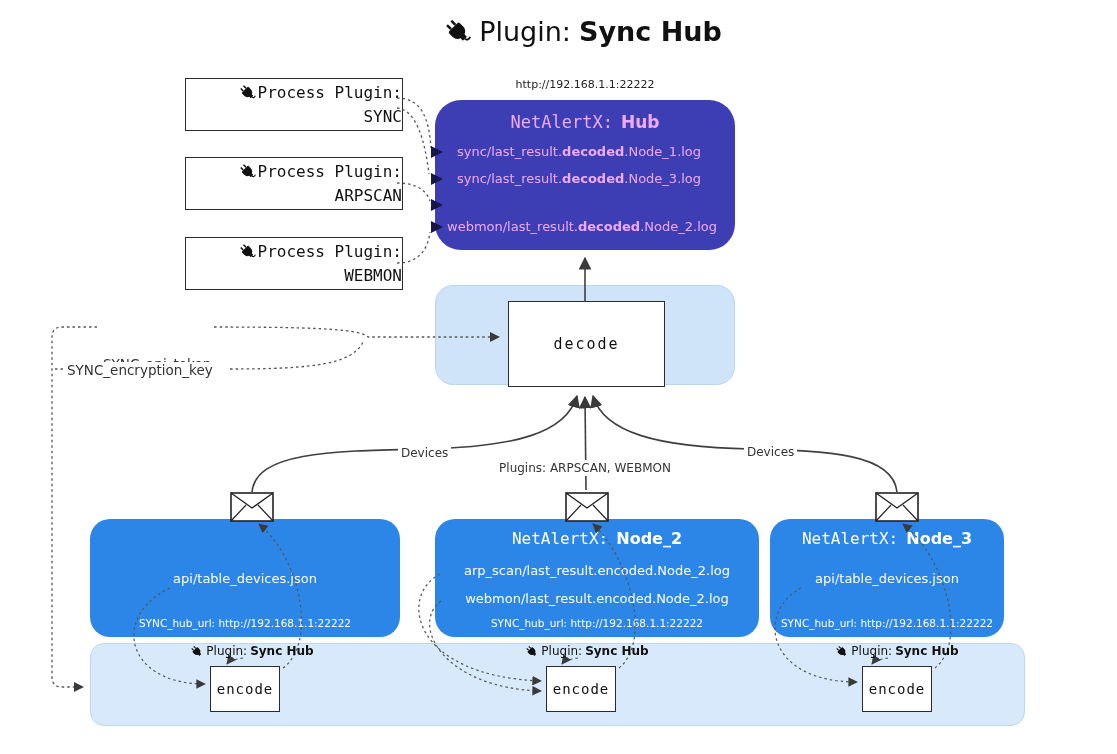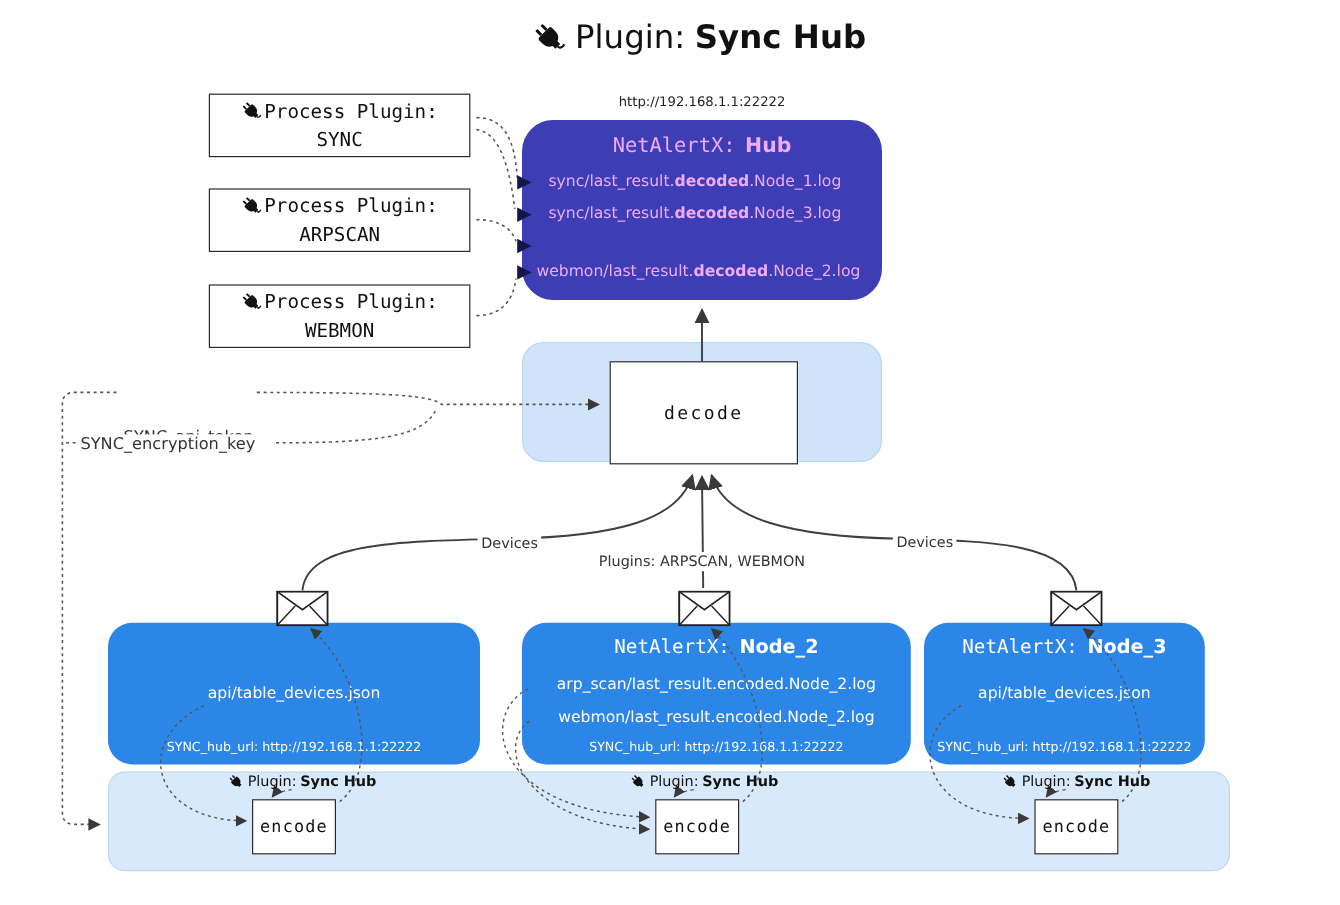--- a/index.html
+++ b/index.html
@@ -10,23 +10,23 @@
 
   .wires { position:absolute; left:0; top:0; z-index:20; pointer-events:none; }
 
   
   .title-row { position:absolute; left:583px; top:16px; transform:translateX(-50%);
                display:flex; align-items:center; gap:8px; z-index:5; font-size:27px; }
   .title-row b { font-weight:700; }
   .plug { display:inline-block; }
 
   
-  .pp-box { position:absolute; left:174px; width:218px; height:53px; background:#fff;
+  .pp-box { position:absolute; left:185px; width:218px; height:53px; background:#fff;
             border:1.6px solid #2b2b2b; z-index:5; display:flex; flex-direction:column;
-            align-items:center; justify-content:center;
+            align-items:flex-end; justify-content:center;
             font-family:"DejaVu Sans Mono", monospace; font-size:16px; line-height:1.45; }
   .pp-line1 { display:flex; align-items:center; gap:2px; }
   .pp-1 { top:78px; } .pp-2 { top:157px; } .pp-3 { top:237px; }
 
   
   .hub-url { position:absolute; left:435px; top:78px; width:300px; text-align:center;
              font-size:11px; color:#222; z-index:5; }
   .hub { position:absolute; left:435px; top:100px; width:300px; height:150px;
          background:#3d3db4; border-radius:26px; z-index:5; color:#f0abfc; }
   .hub-title { text-align:center; margin-top:12px; font-family:"DejaVu Sans Mono", monospace; font-size:17px; }

